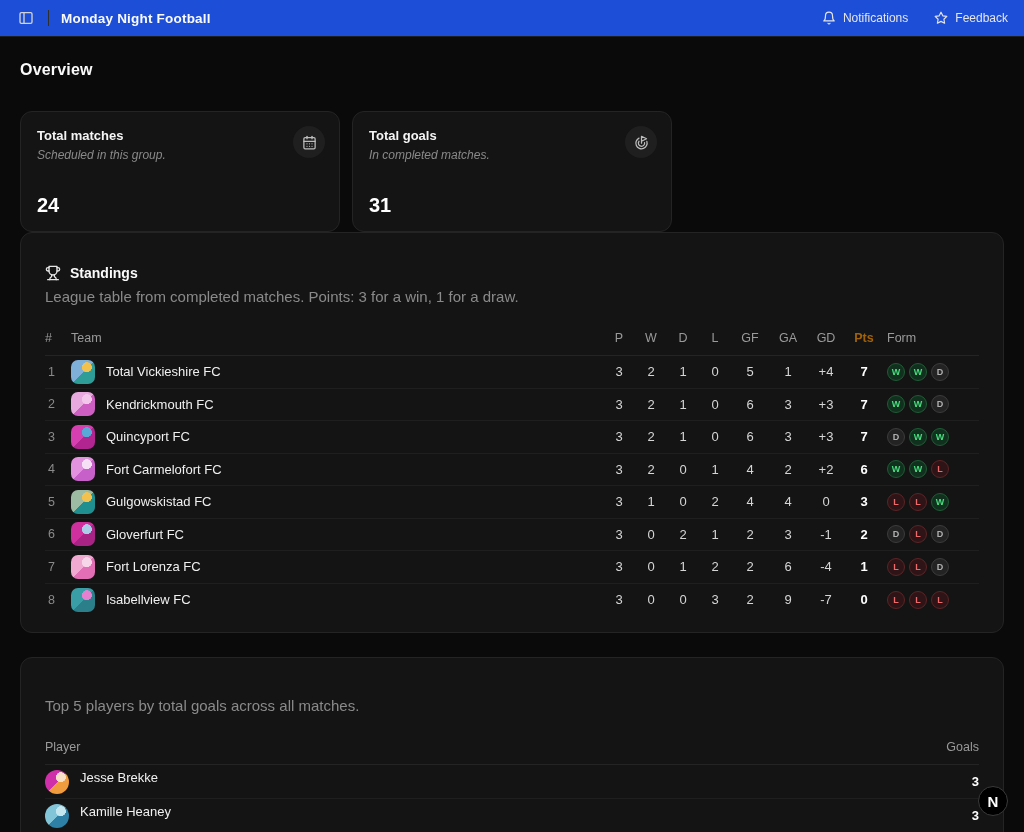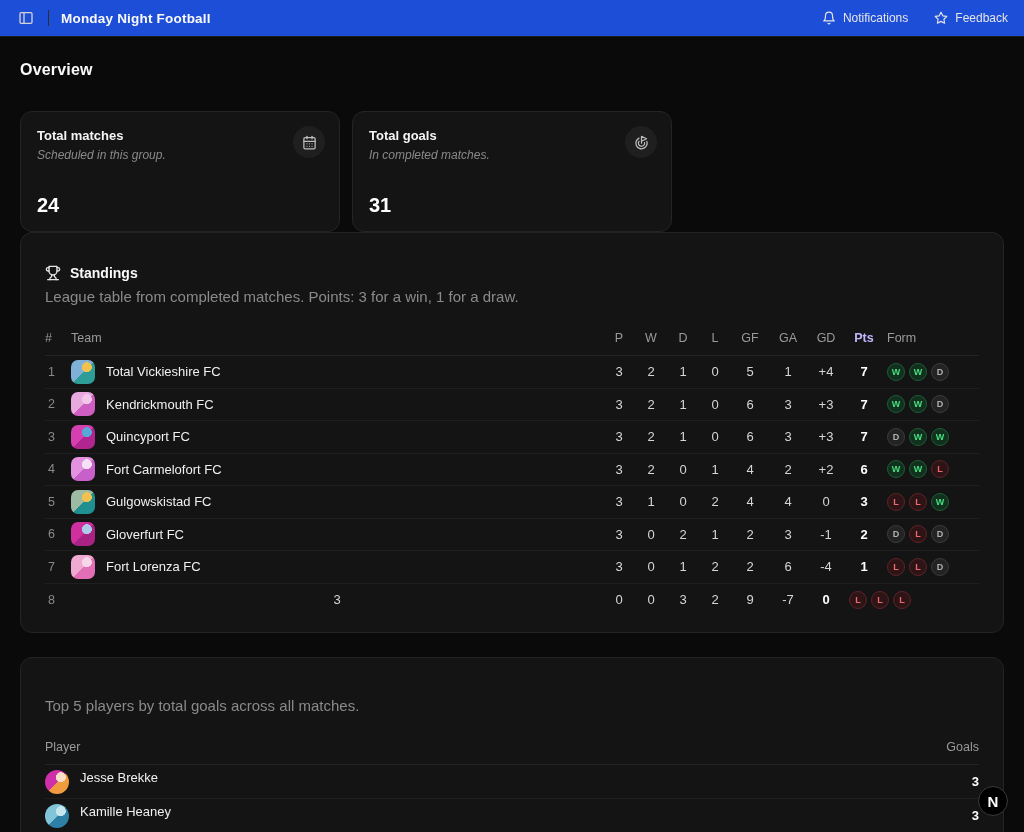--- a/index.html
+++ b/index.html
@@ -56,21 +56,21 @@
   .panel-icon { color:#e5e5e5; }
   .panel-sub { font-size:15px; color:#8a8a8a; margin:7px 0 20px; }
 
   
   .t-grid {
     display:grid; align-items:center;
     grid-template-columns:26px minmax(0,1fr) 32px 32px 32px 32px 38px 38px 38px 38px 96px;
   }
   .t-head { padding:6px 0 10px; border-bottom:1px solid #242424; color:#9a9a9a; font-size:12.5px; }
   .t-head .h-center { text-align:center; }
-  .t-head .h-pts { color:#c4b5fd; font-weight:700; }
+  .t-head .h-pts { color:#a16207; font-weight:700; }
   .t-row { height:32.5px; border-bottom:1px solid #1f1f1f; font-size:13px; }
   .t-row:last-child { border-bottom:none; }
   .c-rank { color:#8a8a8a; font-size:12.5px; padding-left:3px; }
   .c-team { display:flex; align-items:center; gap:11px; min-width:0; }
   .avatar { width:24px; height:24px; border-radius:7px; flex:none; }
   .team-name { color:#f0f0f0; white-space:nowrap; overflow:hidden; text-overflow:ellipsis; }
   .c-num { text-align:center; color:#d6d6d6; }
   .c-pts { text-align:center; color:#ffffff; font-weight:700; }
   .c-form { display:flex; gap:4px; padding-left:4px; }
   .fbadge {
@@ -349,20 +349,24 @@
     <span class="c-pts">1</span>
     <span class="c-form">
             <span class="fbadge fbadge-L">L</span>
             <span class="fbadge fbadge-L">L</span>
             <span class="fbadge fbadge-D">D</span>
           </span>
   </div>
 
   <div class="t-grid t-row">
     <span class="c-rank">8</span>
+    <span class="c-team">
+      <span class="avatar" style="background: radial-gradient(circle at 66% 30%, rgb(232, 128, 210) 0px, rgb(232, 128, 210) 21%, rgba(0, 0, 0, 0) 22%), linear-gradient(135deg, rgb(58, 158, 166) 0px, rgb(58, 158, 166) 52%, rgb(43, 127, 138) 52%);"></span>
+      <span class="team-name">Isabellview FC</span>
+    </span>
     <span class="c-num">3</span>
     <span class="c-num">0</span>
     <span class="c-num">0</span>
     <span class="c-num">3</span>
     <span class="c-num">2</span>
     <span class="c-num">9</span>
     <span class="c-num">-7</span>
     <span class="c-pts">0</span>
     <span class="c-form">
             <span class="fbadge fbadge-L">L</span>

